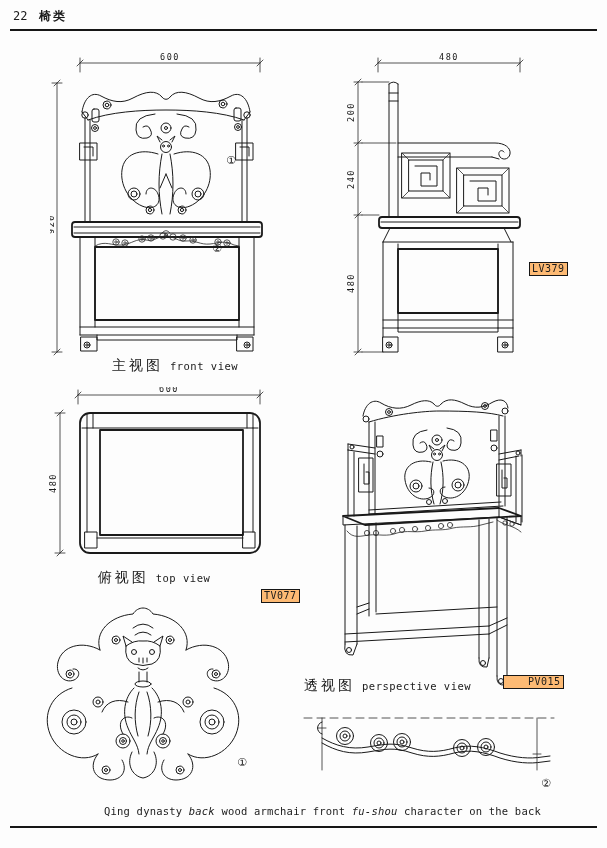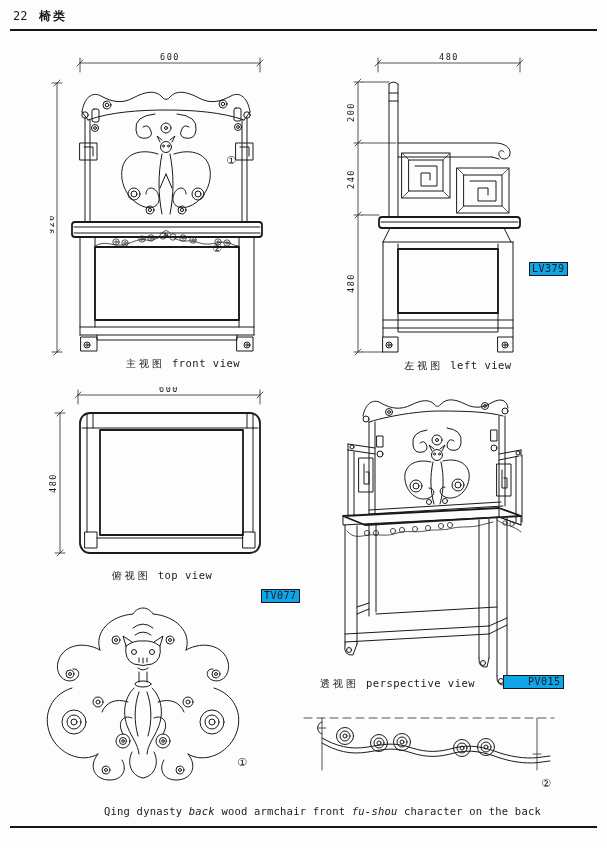--- a/index.html
+++ b/index.html
@@ -3,24 +3,24 @@
 <meta charset="utf-8">
 <style>
   html,body{margin:0;padding:0;background:#e8e8e8;}
   #page{position:relative;width:607px;height:848px;background:#fdfdfd;margin:0 auto;
         font-family:"Liberation Sans",sans-serif;color:#1a1a1a;overflow:hidden;}
   .abs{position:absolute;}
   .hrule{position:absolute;background:#161616;}
   .pgnum{font:12px "DejaVu Sans Mono",monospace;letter-spacing:0;}
   .sect{font:bold 12px "DejaVu Sans","Liberation Sans",sans-serif;letter-spacing:2px;}
   .caption{font:10.5px "DejaVu Sans Mono",monospace;white-space:nowrap;letter-spacing:0.5px;}
-  .caption .zh{font-family:"DejaVu Sans","Liberation Sans",sans-serif;font-size:10px;letter-spacing:3px;margin-right:7px;margin-left:16px;}
+  .caption .zh{font-family:"DejaVu Sans","Liberation Sans",sans-serif;font-size:14px;letter-spacing:3px;margin-right:7px;}
   .caption.center{text-align:center;}
   .code-box{border:1.3px solid #161616;font:10px "DejaVu Sans Mono",monospace;
-            padding:0px 2px;background:#0ea5e9;letter-spacing:0.5px;line-height:12px;white-space:nowrap;text-align:center;}
+            padding:0px 2px;background:#fdba74;letter-spacing:0.5px;line-height:12px;white-space:nowrap;text-align:center;}
   .marker{font:11px "DejaVu Sans","Liberation Sans",sans-serif;line-height:12px;}
   .footer-zh{font:12px "DejaVu Sans","Liberation Sans",sans-serif;letter-spacing:1.5px;text-align:center;white-space:nowrap;}
   .footer-en{font:10.5px "DejaVu Sans Mono",monospace;text-align:center;white-space:nowrap;letter-spacing:0.2px;}
   .footer-en .it{font-style:italic;}
   svg{display:block;}
   svg .ln{fill:none;stroke:#1a1a1a;stroke-width:1;stroke-linecap:round;stroke-linejoin:round;}
   svg .ln2{fill:none;stroke:#1a1a1a;stroke-width:1.8;stroke-linejoin:round;}
   svg .thin{fill:none;stroke:#2a2a2a;stroke-width:0.8;stroke-linecap:round;}
   svg text{font-family:"DejaVu Sans Mono",monospace;font-size:8.5px;fill:#1a1a1a;letter-spacing:1.5px;}
 </style>
@@ -180,23 +180,20 @@
 
     <path class="ln" d="M58 276 V280 H158 V276"></path>
     <rect class="ln" x="43" y="285" width="15" height="15"></rect>
       <circle class="ln" cx="49" cy="293" r="3"></circle>
       <circle class="ln" cx="49" cy="293" r="1.2"></circle>
     <rect class="ln" x="158" y="285" width="15" height="15"></rect>
       <circle class="ln" cx="165" cy="293" r="3"></circle>
       <circle class="ln" cx="165" cy="293" r="1.2"></circle>
   </svg>
   <div class="abs code-box" style="left:529px;top:262px;">LV379</div>
-  <div class="abs caption center" style="left:380px;top:359px;width:140px;">
-    <span class="zh">左视图</span><span>left view</span>
-  </div>
 
   <svg class="abs" style="left:42px;top:387px;" width="256" height="200" viewBox="0 0 256 200">
     <g>
       <path class="thin" d="M36 8 H218 M36 3 V17 M218 3 V17 M33 11 L39 5 M215 11 L221 5"></path>
       <text x="127" y="5" text-anchor="middle">600</text>
     </g>
     <g>
       <path class="thin" d="M18 26 V166 M13 26 H23 M13 166 H23 M15 29 L21 23 M15 169 L21 163"></path>
       <text transform="translate(14,96) rotate(-90)" text-anchor="middle">480</text>
     </g>

